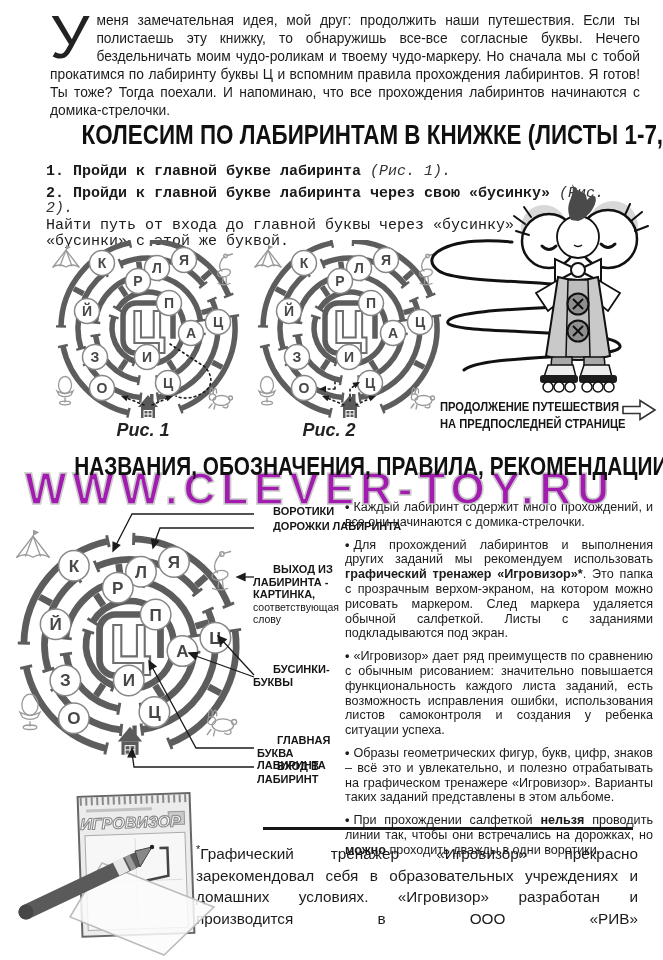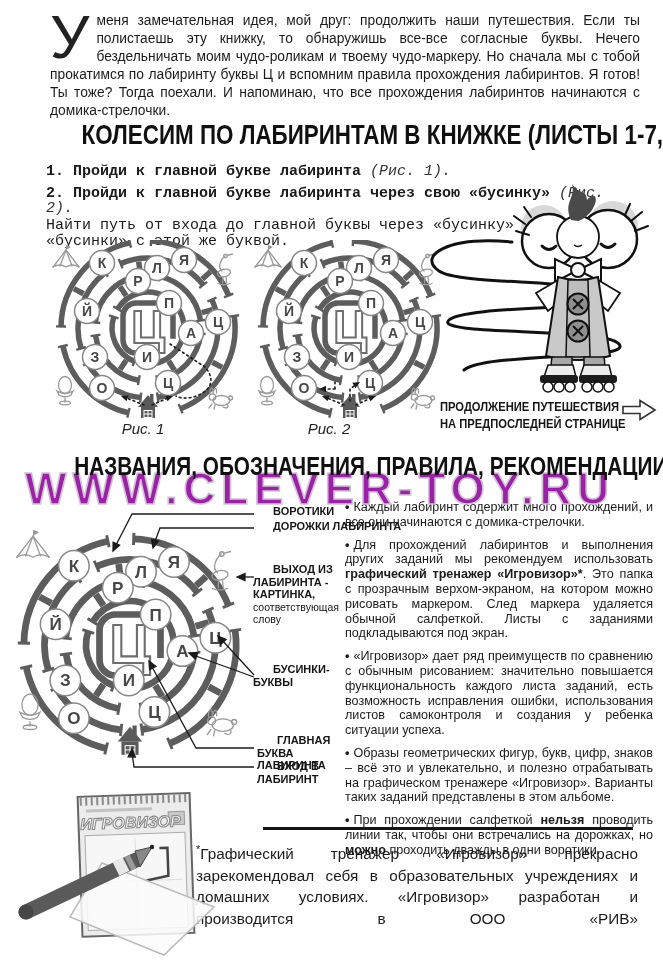--- a/index.html
+++ b/index.html
@@ -20,21 +20,21 @@
   .watermark{left:25px;top:464px;width:613px;text-align:left;z-index:2;
     font-weight:bold;font-size:44px;letter-spacing:6px;white-space:nowrap;
     color:#a21caf;-webkit-text-stroke:1.6px #c9c9c9;}
   
   .tasks{left:46px;top:164px;width:578px;font-size:15px;line-height:15.5px;font-family:Liberation Mono, monospace;}
   .task{margin-bottom:6px;}
   .task-title{font-weight:bold;margin-bottom:1.5px;}
   .task-title i{font-weight:normal;font-style:italic;color:#333;}
   .task-body{font-weight:500;}
   
-  .figlabel{width:210px;text-align:center;font-style:italic;font-size:15px;font-weight:400;color:#222;}
+  .figlabel{width:210px;text-align:center;font-style:italic;font-size:18px;font-weight:700;color:#222;}
   
   .contnote{left:440px;top:398px;font-weight:bold;font-size:13px;line-height:17px;color:#161616;}
   .contnote .ln{display:block;transform:scaleX(0.86);transform-origin:left;white-space:nowrap;}
   
   .callout{font-size:11px;line-height:12.5px;color:#151515;}
   .callout .ti{font-weight:bold;padding-left:20px;}
   .callout .de{font-weight:normal;font-size:10.5px;}
   
   .bullets{left:345px;top:500px;width:308px;}
   .bullet{margin-bottom:8px;text-align:justify;font-size:12.6px;line-height:14.8px;font-weight:500;}

